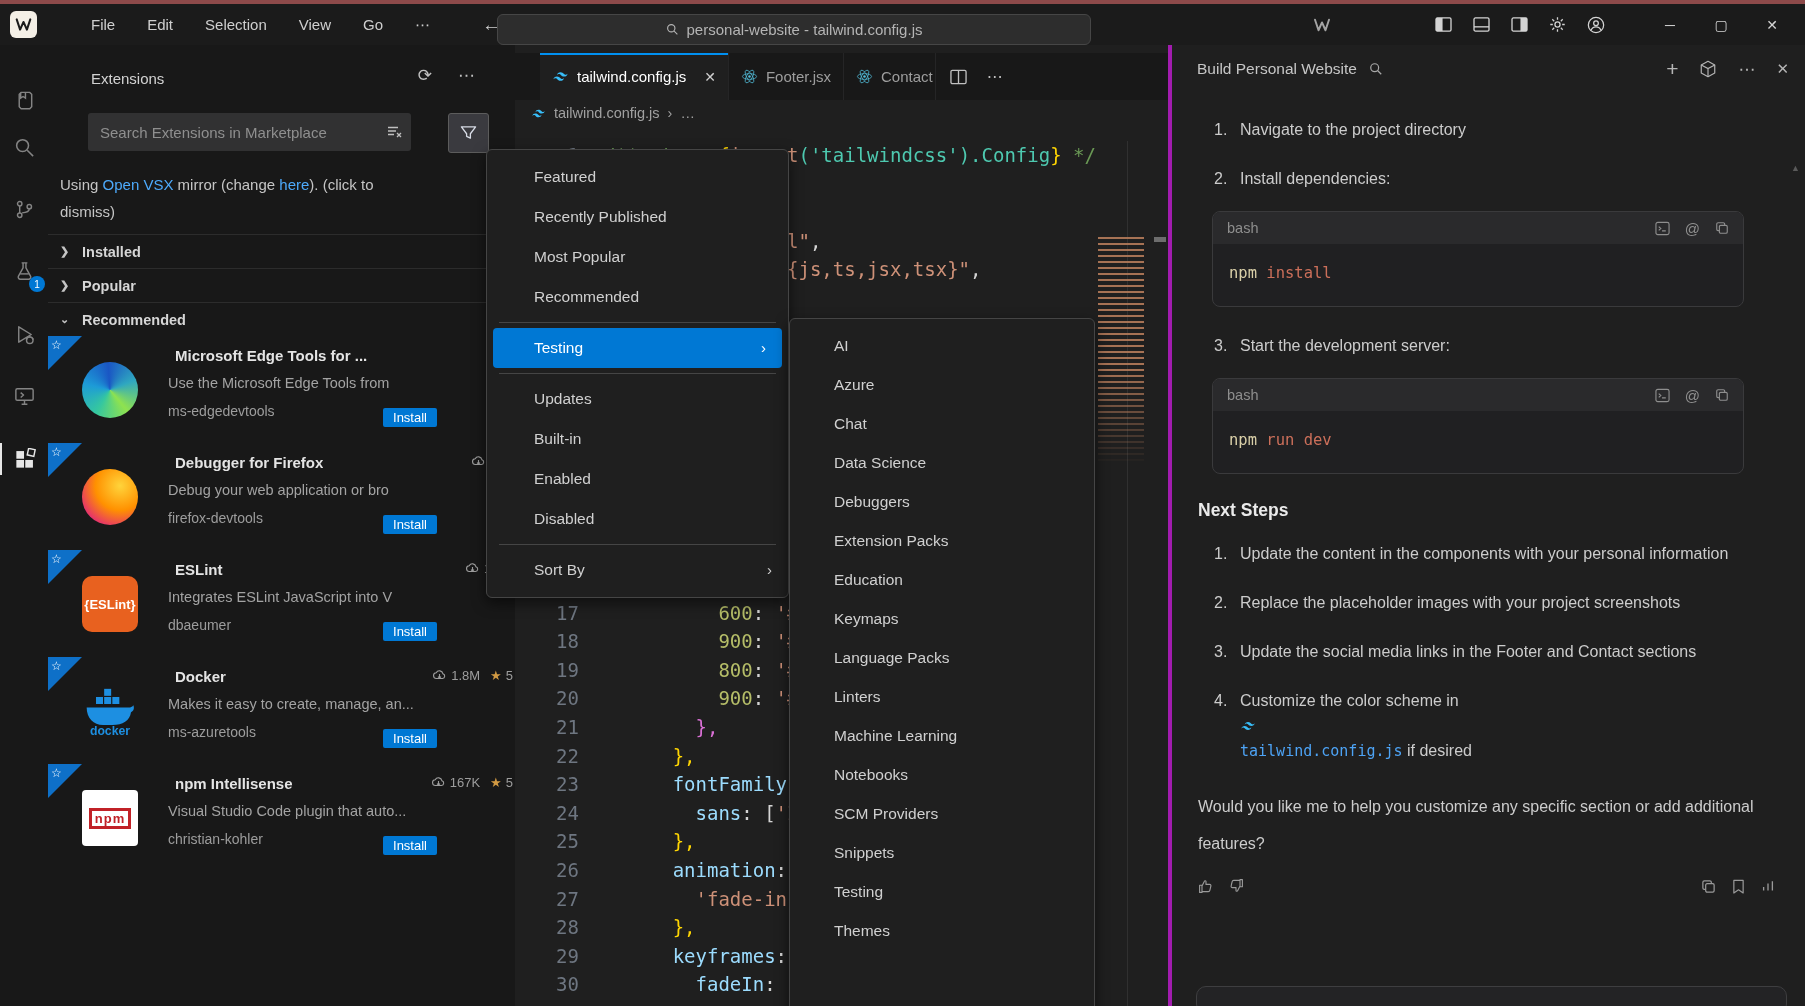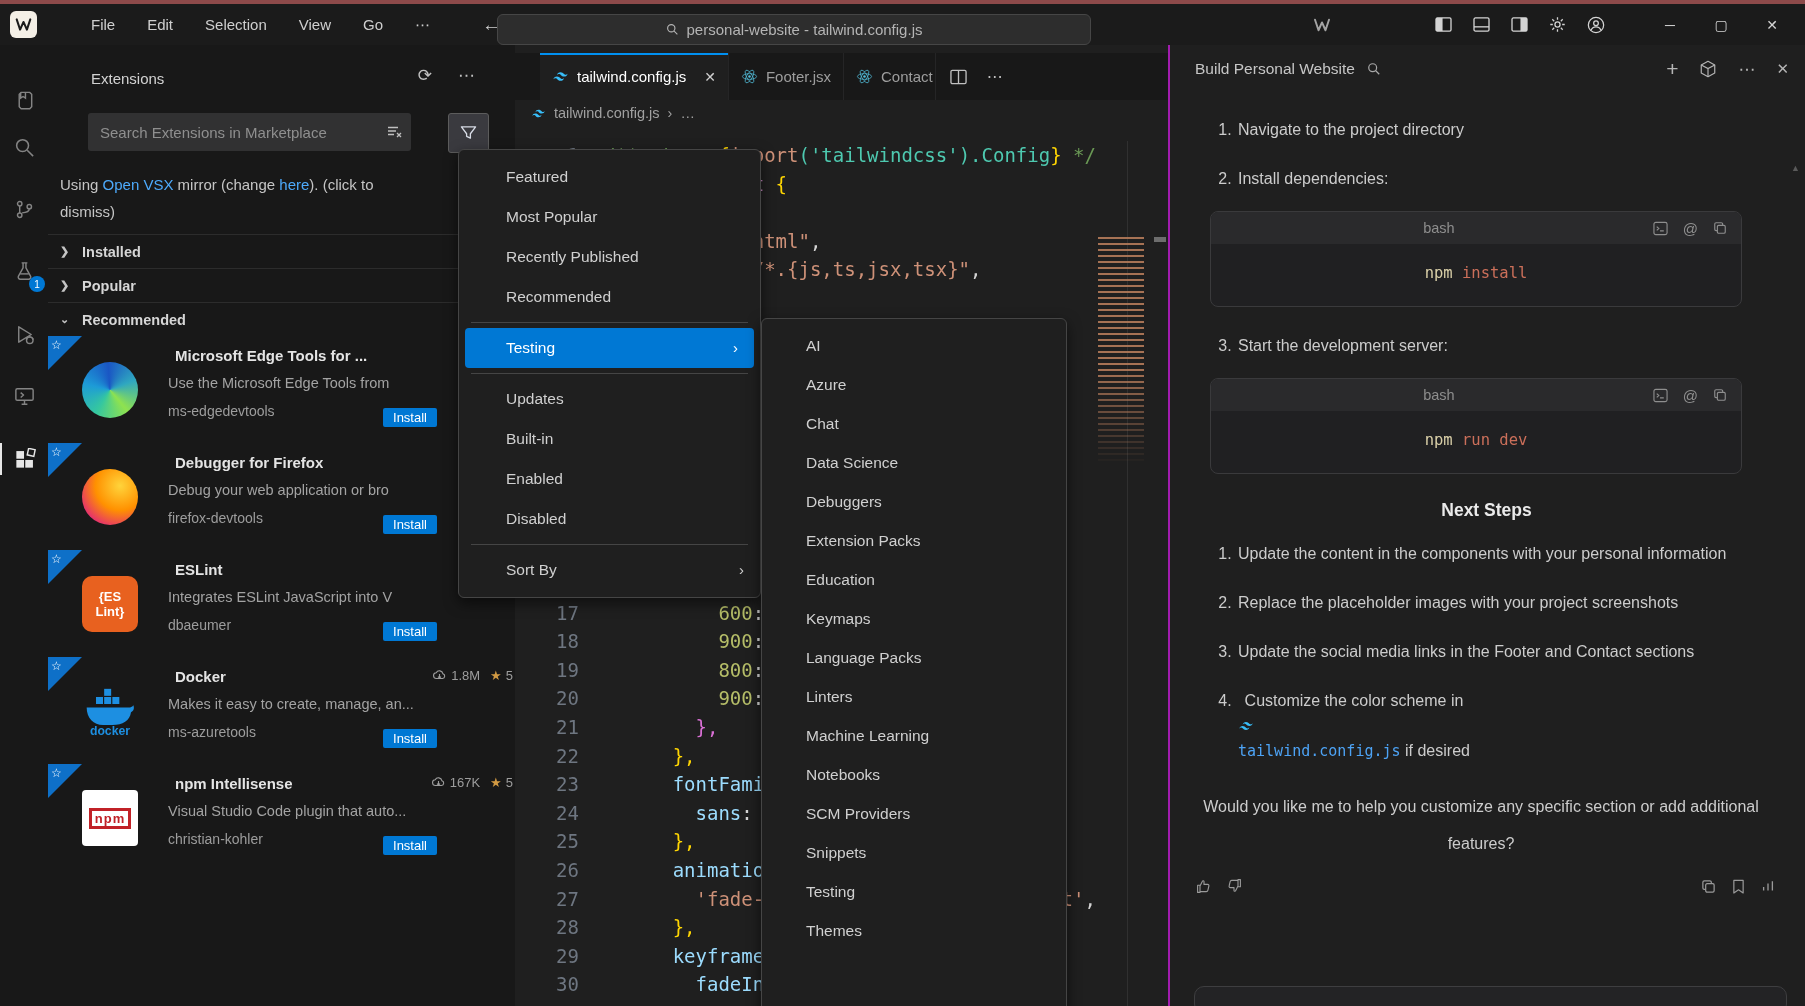--- a/index.html
+++ b/index.html
@@ -36,21 +36,21 @@
   .sb-sections{position:absolute;left:0;top:189px;width:100%;}
   .sb-sec{height:33px;border-top:1px solid #2c2c2c;display:flex;align-items:center;font-size:14.5px;font-weight:bold;color:#d6d6d6;}
   .sb-sec .chev{width:22px;margin-left:12px;font-size:11px;color:#c5c5c5;}
   #ext-list{position:absolute;left:0;top:0;width:100%;height:100%;}
   .ext-row{position:absolute;left:0;width:467px;height:107px;}
   .ext-ribbon{position:absolute;left:0;top:0;width:0;height:0;border-top:34px solid #0e70c8;border-right:34px solid transparent;}
   .ext-ribbon span{position:absolute;left:3px;top:-32px;color:#fff;font-size:12px;}
   .xicon{position:absolute;left:34px;top:26px;width:56px;height:56px;}
   .xicon.edge{border-radius:50%;background:conic-gradient(from 140deg,#8fe24f,#35c7a0,#1d9bd7,#1a56c4,#2fa7c0,#8fe24f);}
   .xicon.firefox{border-radius:50%;background:radial-gradient(circle at 68% 30%,#ffd43b,#ff9100 45%,#e6336b 78%,#8f4fd0 100%);}
-  .xicon.eslint{border-radius:10px;background:#e8611f;color:#fff;font-weight:bold;font-size:13px;line-height:15px;display:flex;flex-direction:column;align-items:center;justify-content:center;}
+  .xicon.eslint{border-radius:10px;background:#e8611f;color:#fff;font-weight:bold;font-size:13px;line-height:15px;display:flex;flex-direction:row;align-items:center;justify-content:center;}
   .xicon.npm{background:#fff;border-radius:4px;display:flex;align-items:center;justify-content:center;}
   .xicon.npm b{color:#c12127;border:3px solid #c12127;font-size:13px;font-weight:800;padding:0 3px;letter-spacing:1px;}
   .ext-name{position:absolute;left:127px;top:11px;font-size:15px;font-weight:bold;color:#e4e4e4;max-width:218px;white-space:nowrap;overflow:hidden;}
   .ext-stats{position:absolute;right:2px;top:11px;display:flex;align-items:center;gap:4px;font-size:13px;color:#9d9d9d;}
   .ext-stats .star{color:#d29a43;font-size:13px;margin-left:6px;}
   .ext-desc{position:absolute;left:120px;top:39px;width:330px;font-size:14.5px;color:#a3a3a3;white-space:nowrap;overflow:hidden;}
   .ext-pub{position:absolute;left:120px;top:67px;font-size:14px;color:#9d9d9d;}
   .ext-install{position:absolute;right:78px;bottom:16px;background:#0078d4;color:#fff;font-size:13px;padding:2px 10px;border-radius:2px;border:none;font-family:"Liberation Sans",sans-serif;}
   
   .editor{position:absolute;left:515px;top:45px;bottom:0;width:653px;background:#1f1f1f;}
@@ -68,21 +68,21 @@
   .lc{position:absolute;top:0;}
   .tk-cmt{color:#6a9955}.tk-str{color:#ce9178}.tk-teal{color:#4ec9b0}.tk-gold{color:#ffd602}
   .tk-orchid{color:#da70d6}.tk-blue2{color:#179fff}.tk-prop{color:#9cdcfe}.tk-kw{color:#c586c0}
   .tk-num{color:#b5bd68}.tk-pln{color:#d4d4d4}
   .indent-guide{position:absolute;top:0;bottom:0;width:1px;background:#303030;}
   .minimap{position:absolute;right:24px;top:96px;width:46px;height:240px;opacity:.9;
     background:repeating-linear-gradient(#b57b5a 0 2px,transparent 2px 6px);
     -webkit-mask-image:linear-gradient(#000 55%,transparent 95%);mask-image:linear-gradient(#000 55%,transparent 95%);}
   .mm-slider{position:absolute;right:2px;top:96px;width:12px;height:5px;background:#6d6d6d;}
   
-  .chat{position:absolute;left:1168px;top:45px;right:0;bottom:0;background:#1f1f1f;border-left:2px solid #a21caf;text-align:center;}
+  .chat{position:absolute;left:1168px;top:45px;right:0;bottom:0;background:#1f1f1f;border-left:4px solid #a21caf;}
   .chat-head{position:absolute;left:0;top:0;right:0;height:48px;display:flex;align-items:center;}
   .chat-title{margin-left:25px;font-size:15.5px;color:#c6c6c6;}
   .chat-head .search{margin-left:12px;display:flex;color:#a8a8a8;}
   .chat-head-actions{position:absolute;right:16px;display:flex;align-items:center;gap:21px;color:#b5b5b5;}
   .chat-body{position:absolute;left:0;top:48px;right:0;bottom:0;padding:20px 28px 0 26px;overflow:hidden;font-size:16px;color:#cccccc;}
   .scrollhint{position:absolute;right:5px;top:70px;font-size:9px;color:#5a5a5a;}
   .chat-li{display:flex;margin:0 0 16px 16px;line-height:33px;}
   .chat-num{width:26px;flex:0 0 auto;}
   .chat-txt{max-width:500px;}
   .code-block{width:530px;margin:2px 0 22px 14px;border:1px solid #3a3a3c;border-radius:8px;background:#202022;overflow:hidden;}
@@ -93,21 +93,21 @@
   .tk-cb-npm{color:#d9cfa8}.tk-cb-arg{color:#cb6f5a}
   .chat-h2{font-size:17.5px;font-weight:bold;color:#eaeaea;margin:26px 0 16px 0;}
   .inline-code{font-family:"DejaVu Sans Mono","Liberation Mono",monospace;font-size:15px;color:#4da3f5;}
   .inline-code svg{vertical-align:-3px;margin-right:4px;}
   .chat-closing{max-width:570px;line-height:37px;margin:20px 0 0 0;}
   .chat-feedback{display:flex;align-items:center;margin-top:16px;color:#9a9a9a;}
   .chat-feedback .left{display:flex;gap:14px;}
   .chat-feedback .right{position:absolute;right:30px;display:flex;gap:16px;align-items:center;}
   .chat-input{position:absolute;left:24px;right:18px;bottom:-8px;height:26px;border:1px solid #3e3e40;border-radius:10px;background:#232325;}
   
-  .menu{position:absolute;background:#1f1f1f;border:1px solid #454545;border-radius:6px;box-shadow:0 5px 14px rgba(0,0,0,.55);padding:7px 0;z-index:50;}
+  .menu{position:absolute;background:#1f1f1f;border:1px solid #454545;border-radius:6px;box-shadow:0 5px 14px rgba(0,0,0,.55);padding:7px 0;z-index:50;margin-left:28px;}
   #menu1{left:458px;top:149px;width:301px;}
   #menu2{left:761px;top:318px;width:304px;height:712px;}
   .menu-item{height:40px;line-height:40px;padding-left:47px;font-size:15.5px;color:#d0d0d0;position:relative;}
   #menu2 .menu-item{height:39px;line-height:39px;padding-left:44px;}
   .menu-item.selected{background:#0078d4;color:#fff;margin:0 6px;border-radius:4px;padding-left:41px;}
   .menu-chev{position:absolute;right:16px;font-size:15px;}
   .menu-sep{height:1px;background:#454545;margin:5px 12px;}
   svg{display:block}
 </style>
 </head>
@@ -612,22 +612,22 @@
               </svg>
             </span>
         </span>
       </div>
       <div class="chat-input"></div>
     </div>
   </div>
 
   <div id="menu1" class="menu">
       <div class="menu-item"><span>Featured</span></div>
+      <div class="menu-item"><span>Recently Published</span></div>
       <div class="menu-item"><span>Most Popular</span></div>
-      <div class="menu-item"><span>Recently Published</span></div>
       <div class="menu-item"><span>Recommended</span></div>
       <div class="menu-sep"></div>
       <div class="menu-item selected"><span>Testing</span><span class="menu-chev">›</span></div>
       <div class="menu-sep"></div>
       <div class="menu-item"><span>Updates</span></div>
       <div class="menu-item"><span>Built-in</span></div>
       <div class="menu-item"><span>Enabled</span></div>
       <div class="menu-item"><span>Disabled</span></div>
       <div class="menu-sep"></div>
       <div class="menu-item"><span>Sort By</span><span class="menu-chev">›</span></div>

